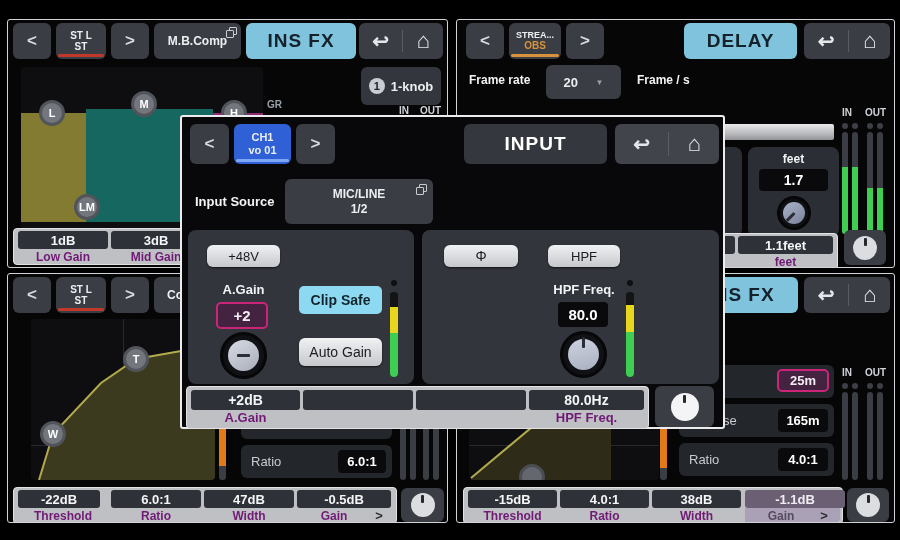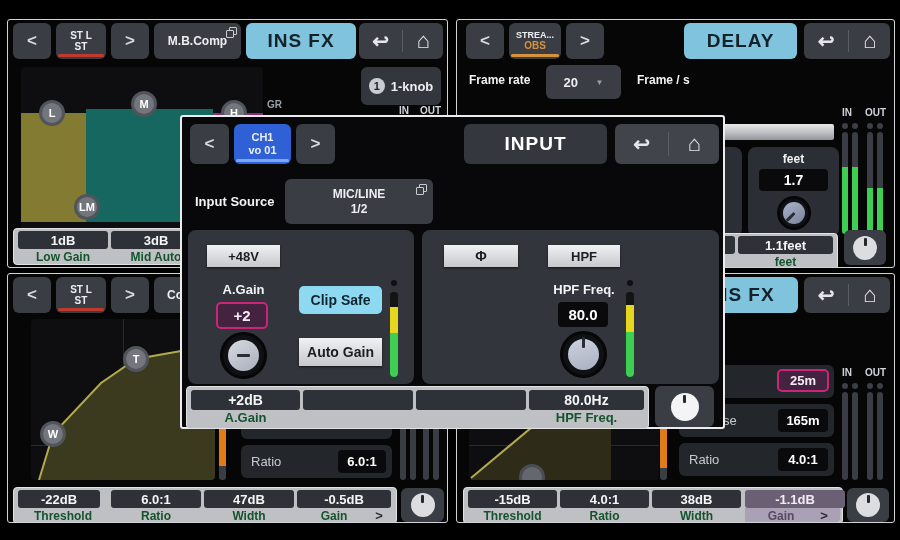--- a/index.html
+++ b/index.html
@@ -21,37 +21,37 @@
   .btn-title{background:var(--accent-blue);color:var(--title-text);
              font-size:19px;font-weight:bold;letter-spacing:1px;border-radius:6px;}
   .btn-title-dark{background:#34373e;color:#fff;font-size:19px;font-weight:bold;
                   letter-spacing:1px;border-radius:6px;}
   .icon-group{background:var(--btn-bg);border-radius:6px;display:flex;align-items:center;
               justify-content:space-evenly;color:#e4e6ea;}
   .icon-group .divider{width:1px;height:60%;background:#5a5d63;}
   .back-glyph{font-size:20px;font-weight:bold;line-height:1;}
   .home-glyph{font-size:22px;line-height:1;}
   .btn-light{background:linear-gradient(180deg,#f0f1f3 0%,#c6c8cc 100%);
-             color:#1b1d21;font-weight:bold;border-radius:0;
+             color:#1b1d21;font-weight:normal;border-radius:6px;
              display:flex;align-items:center;justify-content:center;
              box-shadow:0 1px 2px rgba(0,0,0,.6);}
   .btn-cyan{background:var(--clip-safe);color:#14242c;font-weight:bold;border-radius:5px;
             display:flex;align-items:center;justify-content:center;}
   .vbox-black{background:#0a0a0c;border-radius:4px;color:#fff;font-weight:bold;
               display:flex;align-items:center;justify-content:center;}
   .vbox-magenta{background:var(--magenta-bg);border:2px solid var(--magenta);
                 border-radius:5px;color:#f4eef4;font-weight:bold;
                 display:flex;align-items:center;justify-content:center;}
   
   .fstrip{position:absolute;background:var(--strip-bg);border-radius:4px;
           border:1px solid #e2e2e5;}
   .fcell-v{position:absolute;top:2px;height:18px;background:var(--cell-bg);
            border-radius:3px;color:#f4f5f7;font-size:13px;font-weight:bold;
            display:flex;align-items:center;justify-content:center;}
-  .fcell-l{position:absolute;top:21px;height:13px;color:#14532d;font-size:12px;
+  .fcell-l{position:absolute;top:21px;height:13px;color:#701a75;font-size:12px;
            font-weight:bold;display:flex;align-items:center;justify-content:center;}
   .knob-btn{position:absolute;background:var(--btn-bg);border-radius:6px;
             display:flex;align-items:center;justify-content:center;}
   .knob-icon{width:24px;height:24px;border-radius:50%;background:#dcdde0;position:relative;}
   .knob-icon::after{content:"";position:absolute;left:50%;top:2px;width:3px;height:8px;
                     margin-left:-1.5px;background:#26282c;border-radius:1px;}
   
   .handle{position:absolute;width:26px;height:26px;border-radius:50%;background:#73777d;
           border:3px solid #51545a;color:#fff;font-size:11px;font-weight:bold;
           display:flex;align-items:center;justify-content:center;box-sizing:border-box;
@@ -126,21 +126,21 @@
     <span>1-knob</span>
   </div>
   <div class="abs small-caps" style="left:259px;top:79px;color:#9aa0a8;">GR</div>
   <div class="abs small-caps" style="left:391px;top:85px;">IN</div>
   <div class="abs small-caps" style="left:412px;top:85px;">OUT</div>
 
   <div class="fstrip" style="left:5px;top:208px;width:428px;height:35px;">
     <div class="fcell-v" style="left:4px;width:90px;">1dB</div>
     <div class="fcell-l" style="left:4px;width:90px;">Low Gain</div>
     <div class="fcell-v" style="left:97px;width:90px;">3dB</div>
-    <div class="fcell-l" style="left:97px;width:90px;">Mid Auto</div>
+    <div class="fcell-l" style="left:97px;width:90px;">Mid Gain</div>
   </div>
 </div>
 
 <div class="panel" style="left:456px;top:19px;width:437px;height:247px;">
   <div class="btn btn-nav abs" style="left:9px;top:3px;width:38px;height:36px;">
       <span>&lt;</span>
     </div>
   <div class="btn btn-ch abs" style="left:52px;top:3px;width:52px;height:36px;">
     <span style="font-size:9px;">STREA...</span>
     <span style="color:var(--accent-orange);">OBS</span>

